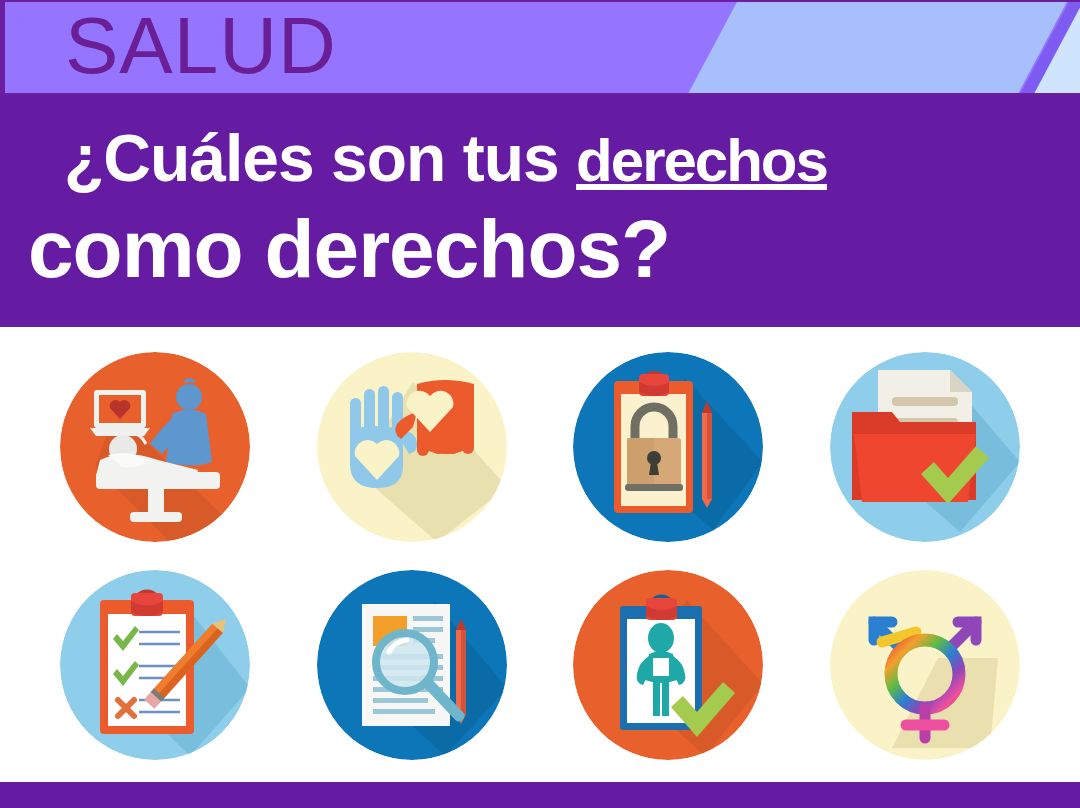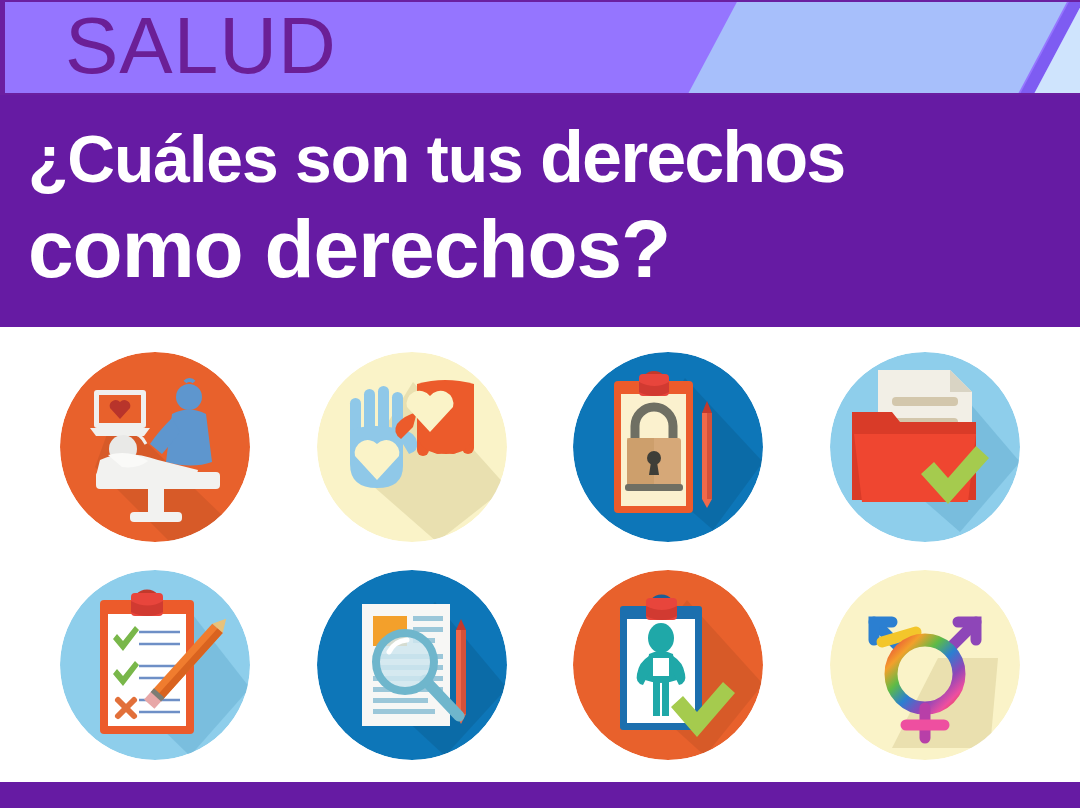--- a/index.html
+++ b/index.html
@@ -95,25 +95,27 @@
     top: 108px;
     font-size: 82px;
     line-height: 92px;
     font-weight: 700;
     letter-spacing: -1px;
   }
   .t-normal {
     font-weight: 700;
     font-size: 66px;
     letter-spacing: -1px;
+    margin-left: 36px;
   }
   .t-strong {
     font-weight: 700;
-    font-size: 72px;
+    font-size: 60px;
     letter-spacing: -2px;
+    text-decoration: underline;
   }
 
   
   .icon-grid {
     position: absolute;
     left: 0; top: 332px;
     width: 1080px;
     height: 450px;
   }
   .icon-cell {

